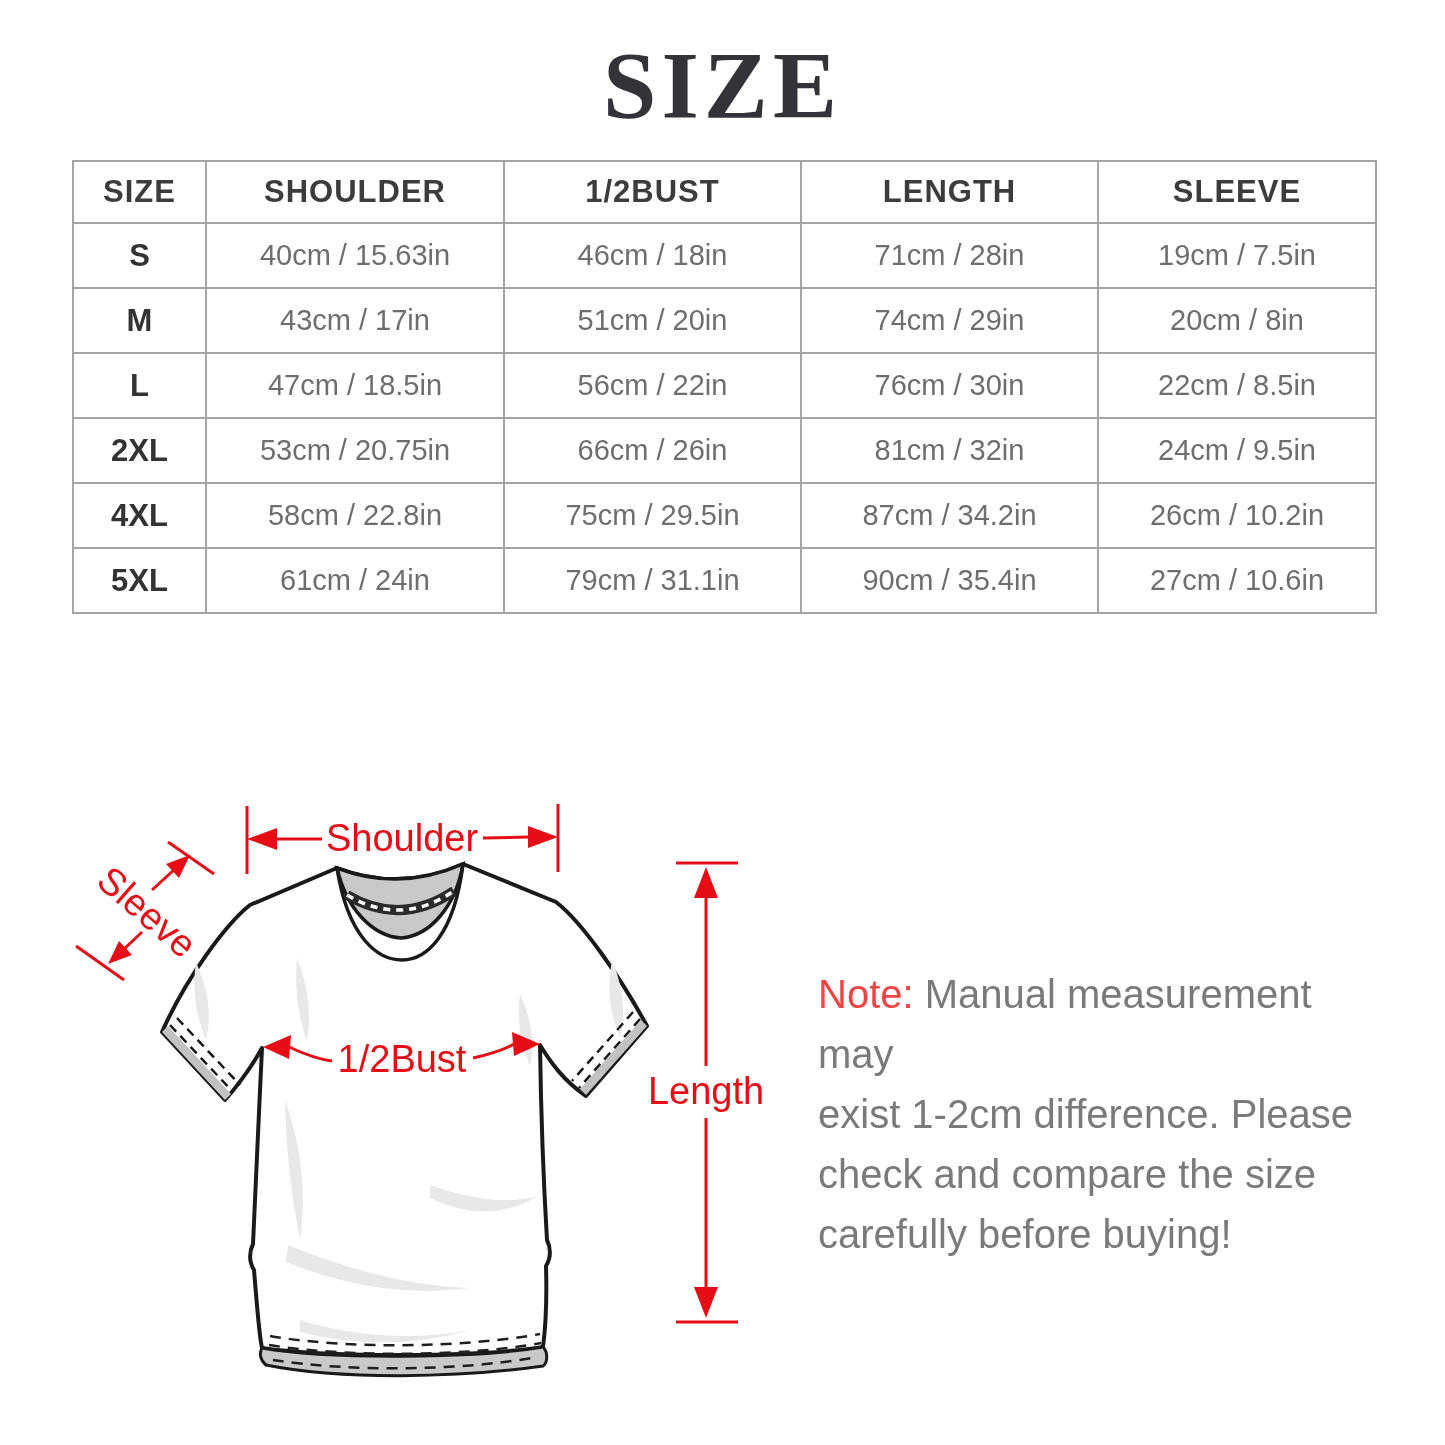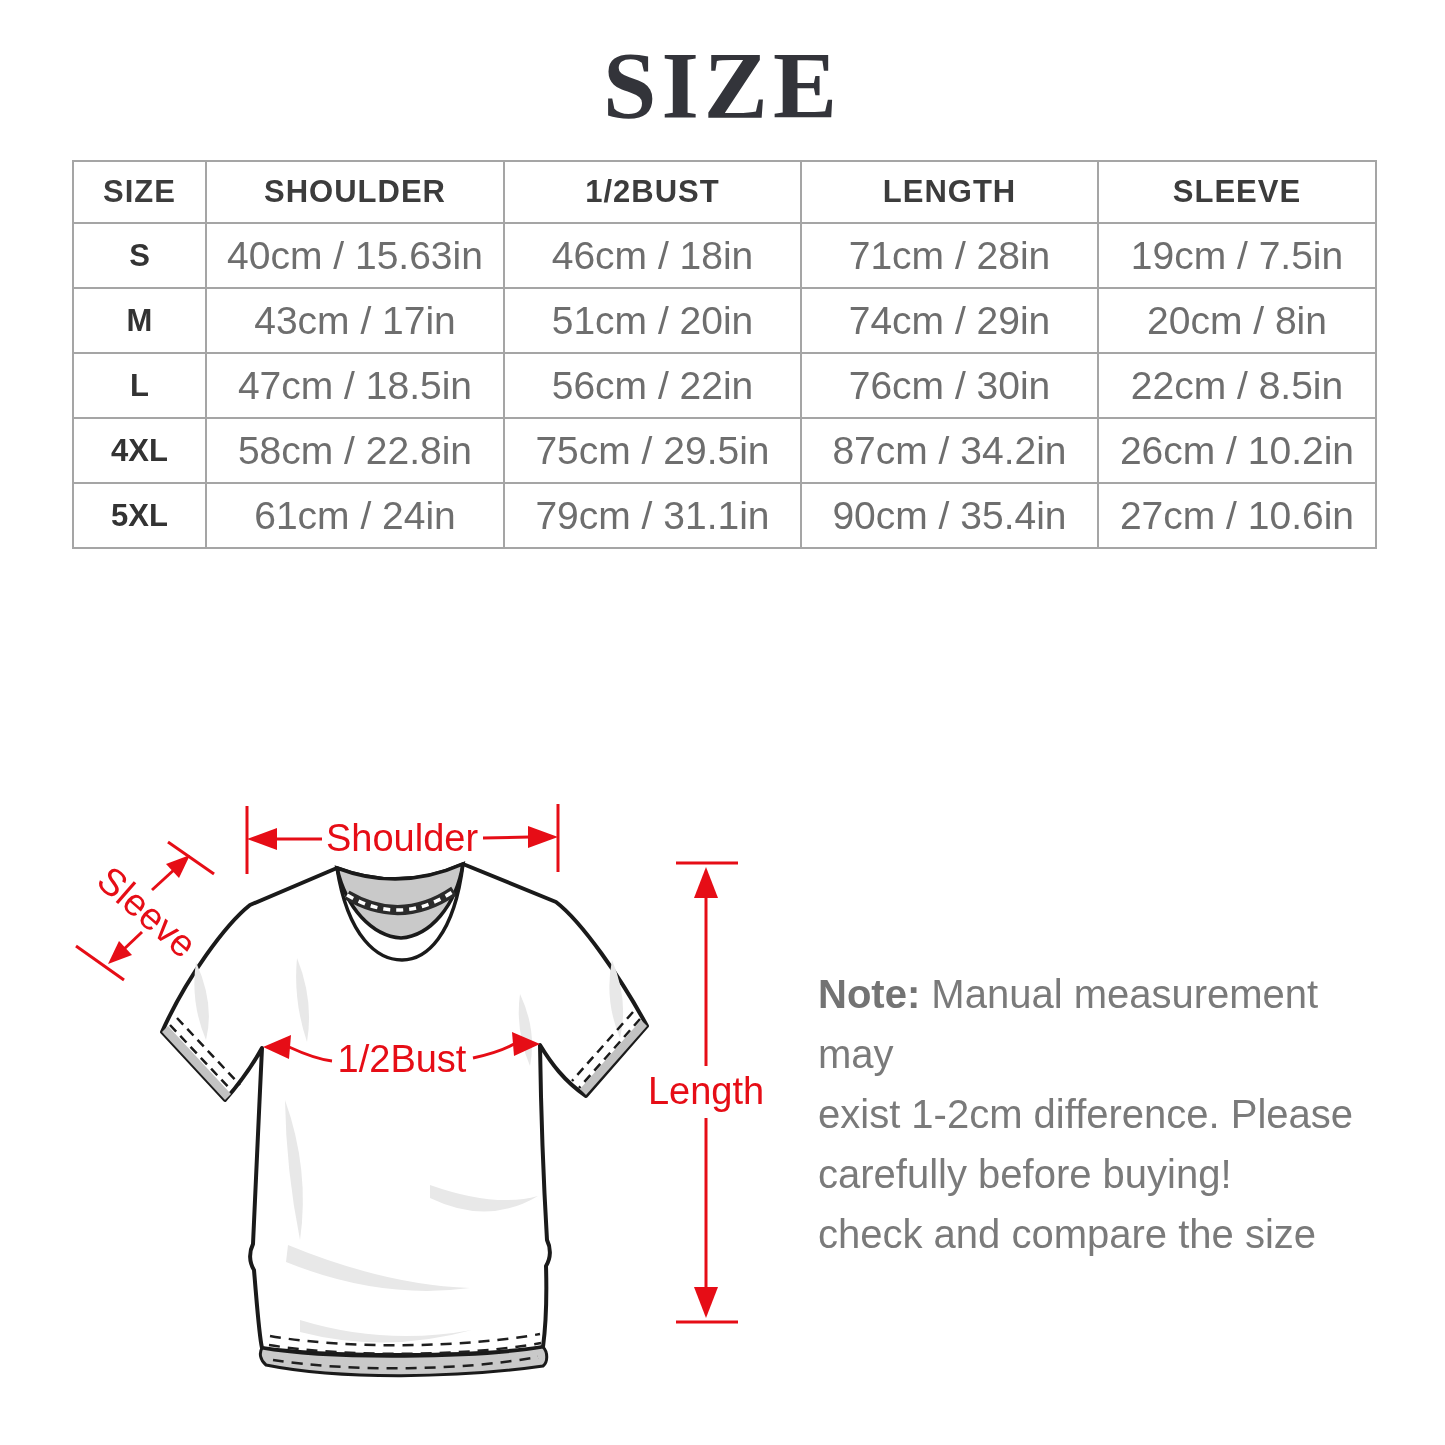--- a/index.html
+++ b/index.html
@@ -15,27 +15,27 @@
   table.size-table{
     position:absolute;left:72px;top:160px;width:1303px;
     border-collapse:collapse;table-layout:fixed;
   }
   table.size-table th,table.size-table td{
     border:2px solid #a5a5a5;text-align:center;vertical-align:middle;padding:0;
   }
   table.size-table th{
     height:60px;font-size:31px;font-weight:700;color:#3c3c3c;letter-spacing:1px;
   }
-  table.size-table td{height:63px;font-size:39px;color:#6e6e6e;}
+  table.size-table td{height:63px;font-size:29px;color:#6e6e6e;}
   table.size-table td.size-col{font-size:31px;font-weight:700;color:#333333;}
   .note{
     position:absolute;left:818px;top:964px;width:545px;
     font-size:40px;line-height:60px;color:#7a7a7a;
   }
-  .note .note-label{font-weight:700;color:#737373;}
+  .note .note-label{font-weight:400;color:#ef4444;}
   .diagram-svg{position:absolute;left:0;top:750px;width:820px;height:695px;}
   .red-label{
     font-family:"Liberation Sans","DejaVu Sans",sans-serif;
     font-size:38px;fill:#e60d16;
   }
 </style>
 </head>
 <body>
 
 <div class="page">
@@ -73,20 +73,27 @@
         <td>51cm / 20in</td>
         <td>74cm / 29in</td>
         <td>20cm / 8in</td>
       </tr>
       <tr>
         <td class="size-col">L</td>
         <td>47cm / 18.5in</td>
         <td>56cm / 22in</td>
         <td>76cm / 30in</td>
         <td>22cm / 8.5in</td>
+      </tr>
+      <tr>
+        <td class="size-col">2XL</td>
+        <td>53cm / 20.75in</td>
+        <td>66cm / 26in</td>
+        <td>81cm / 32in</td>
+        <td>24cm / 9.5in</td>
       </tr>
       <tr>
         <td class="size-col">4XL</td>
         <td>58cm / 22.8in</td>
         <td>75cm / 29.5in</td>
         <td>87cm / 34.2in</td>
         <td>26cm / 10.2in</td>
       </tr>
       <tr>
         <td class="size-col">5XL</td>
@@ -184,17 +191,17 @@
     </g>
     <text class="red-label" x="402" y="851" text-anchor="middle">Shoulder</text>
     <text class="red-label" x="147" y="925" text-anchor="middle" transform="rotate(41 147 912)">Sleeve</text>
     <text class="red-label" x="402" y="1072" text-anchor="middle">1/2Bust</text>
     <text class="red-label" x="706" y="1104" text-anchor="middle">Length</text>
   </svg>
 
   <div class="note">
     <div><span class="note-label">Note:</span> <span>Manual measurement may</span></div>
     <div>exist 1-2cm difference. Please</div>
+    <div>check and compare the size</div>
     <div>carefully before buying!</div>
-    <div>check and compare the size</div>
   </div>
 
 </div>
 
 </body></html>

